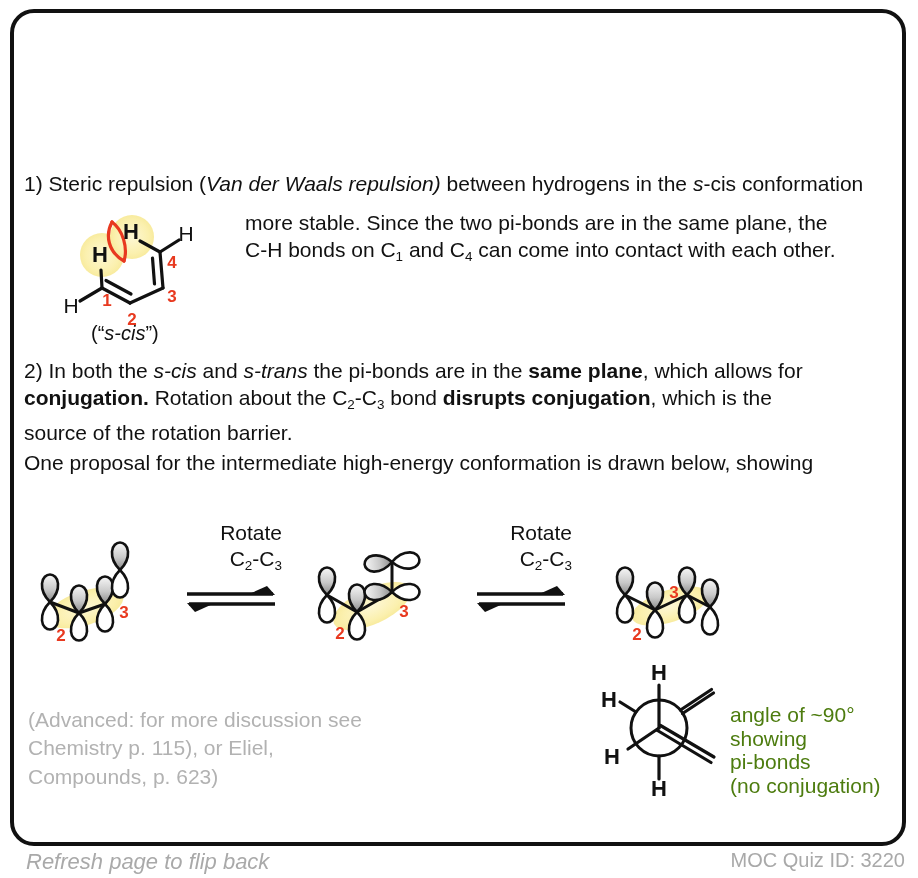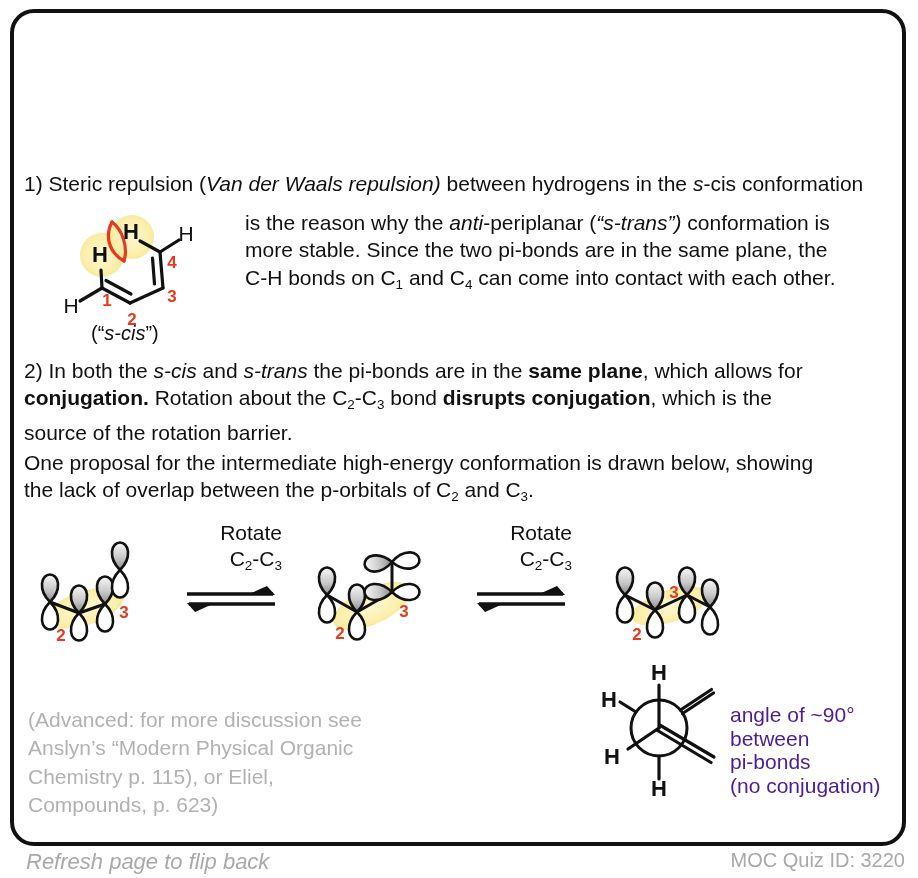--- a/index.html
+++ b/index.html
@@ -6,21 +6,21 @@
   .page{position:relative;width:918px;height:878px;background:#fff;overflow:hidden;
         font-family:"Liberation Sans","DejaVu Sans",sans-serif;color:#111;}
   .card{position:absolute;left:10px;top:9px;width:896px;height:837px;box-sizing:border-box;
         border:4px solid #111;border-radius:24px;background:#fff;}
   .txt{position:absolute;font-size:21px;line-height:27.4px;color:#111;white-space:nowrap;}
   .i{font-style:italic;}
   .b{font-weight:bold;}
   .sub{font-size:0.64em;vertical-align:-0.28em;}
   .grayblk{position:absolute;font-size:21px;line-height:28.4px;color:#b2b2b2;white-space:nowrap;}
   .rotlbl{position:absolute;width:104px;text-align:right;font-size:21px;line-height:26px;color:#111;}
-  .capblk{position:absolute;font-size:21px;line-height:23.6px;color:#4c1d95;white-space:nowrap;}
+  .capblk{position:absolute;font-size:21px;line-height:23.6px;color:#4d7c0f;white-space:nowrap;}
   .footer-l{position:absolute;left:26px;top:849px;font-size:22px;font-style:italic;color:#a9a9a9;}
   .footer-r{position:absolute;right:13px;top:849px;font-size:20px;color:#a9a9a9;}
   svg{position:absolute;overflow:visible;}
   svg text{font-family:"Liberation Sans","DejaVu Sans",sans-serif;}
   .hbold{font-size:22px;font-weight:bold;fill:#111;}
   .hnorm{font-size:21px;fill:#111;}
   .rednum{font-size:17px;font-weight:600;fill:#e8391f;}
 </style>
 </head>
 <body>
@@ -70,34 +70,32 @@
     <text class="hbold" x="81" y="31" text-anchor="middle">H</text>
     <text class="hnorm" x="136" y="33" text-anchor="middle">H</text>
     <text class="rednum" x="57" y="98" text-anchor="middle">1</text>
     <text class="rednum" x="82" y="117" text-anchor="middle">2</text>
     <text class="rednum" x="122" y="94" text-anchor="middle">3</text>
     <text class="rednum" x="122" y="60" text-anchor="middle">4</text>
   </svg>
   <div class="txt" style="left:91px;top:320px;font-size:20px;text-align:center;"><span>(“</span><span class="i">s-cis</span><span>”)</span></div>
 
   <div class="txt" style="left:245px;top:209px;">
-    <div><span>is the reason why the </span><span class="i">anti</span><span>-periplanar (</span><span class="i">“s-trans”)</span><span> conformation is</span></div>
     <div><span>more stable. Since the two pi-bonds are in the same plane, the</span></div>
     <div><span>C-H bonds on C</span><span class="sub">1</span><span> and C</span><span class="sub">4</span><span> can come into contact with each other.</span></div>
   </div>
 
   <div class="txt" style="left:24px;top:357px;">
     <div><span>2) In both the </span><span class="i">s-cis</span><span> and </span><span class="i">s-trans</span><span> the pi-bonds are in the </span><span class="b">same plane</span><span>, which allows for</span></div>
     <div><span class="b">conjugation.</span><span> Rotation about the C</span><span class="sub">2</span><span>-C</span><span class="sub">3</span><span> bond </span><span class="b">disrupts conjugation</span><span>, which is the</span></div>
     <div><span>source of the rotation barrier.</span></div>
   </div>
 
   <div class="txt" style="left:24px;top:449px;">
     <div><span>One proposal for the intermediate high-energy conformation is drawn below, showing</span></div>
-    <div><span>the lack of overlap between the p-orbitals of C</span><span class="sub">2</span><span> and C</span><span class="sub">3</span><span>.</span></div>
   </div>
 
   <svg style="left:28px;top:538px;" width="170" height="130" viewBox="0 0 170 130">
     <ellipse cx="57" cy="70" rx="40" ry="17" fill="url(#yg)" transform="rotate(-18 57 70)"></ellipse>
     <g stroke="#111" stroke-width="3" stroke-linecap="round">
       <line x1="22" y1="64" x2="51" y2="75"></line>
       <line x1="51" y1="75" x2="77" y2="66"></line>
       <line x1="77" y1="66" x2="92" y2="32"></line>
     </g>
     <g stroke="#111" stroke-width="2.6">
@@ -198,21 +196,20 @@
           <use href="#lobe" transform="rotate(180)" fill="#fff"></use>
         </g>
     </g>
     <text class="rednum" x="39" y="88" text-anchor="middle">2</text>
     <text class="rednum" x="76" y="46" text-anchor="middle">3</text>
   </svg>
 
 
   <div class="grayblk" style="left:28px;top:706px;">
     <div>(Advanced: for more discussion see</div>
-    <div>Anslyn’s “Modern Physical Organic</div>
     <div>Chemistry p. 115), or Eliel,</div>
     <div>Compounds, p. 623)</div>
   </div>
 
   <svg style="left:595px;top:652px;" width="185" height="175" viewBox="0 0 185 175">
     <circle cx="64" cy="76" r="28" fill="none" stroke="#111" stroke-width="3"></circle>
     <g stroke="#111" stroke-width="3.2" stroke-linecap="round">
       <line x1="64" y1="76" x2="64" y2="33"></line>
       <line x1="64" y1="76" x2="33" y2="97"></line>
       <line x1="65.5" y1="73.5" x2="119" y2="105"></line>
@@ -225,21 +222,21 @@
       <line x1="85.5" y1="58" x2="116.5" y2="37.5"></line>
     </g>
     <text class="hbold" x="64" y="28" text-anchor="middle">H</text>
     <text class="hbold" x="14" y="55" text-anchor="middle">H</text>
     <text class="hbold" x="17" y="112" text-anchor="middle">H</text>
     <text class="hbold" x="64" y="144" text-anchor="middle">H</text>
   </svg>
 
   <div class="capblk" style="left:730px;top:703px;">
     <div>angle of ~90°</div>
-    <div>between</div>
+    <div>showing</div>
     <div>pi-bonds</div>
     <div>(no conjugation)</div>
   </div>
 
   <div class="footer-l">Refresh page to flip back</div>
   <div class="footer-r">MOC Quiz ID: 3220</div>
 
 </div>
 
 </body></html>

